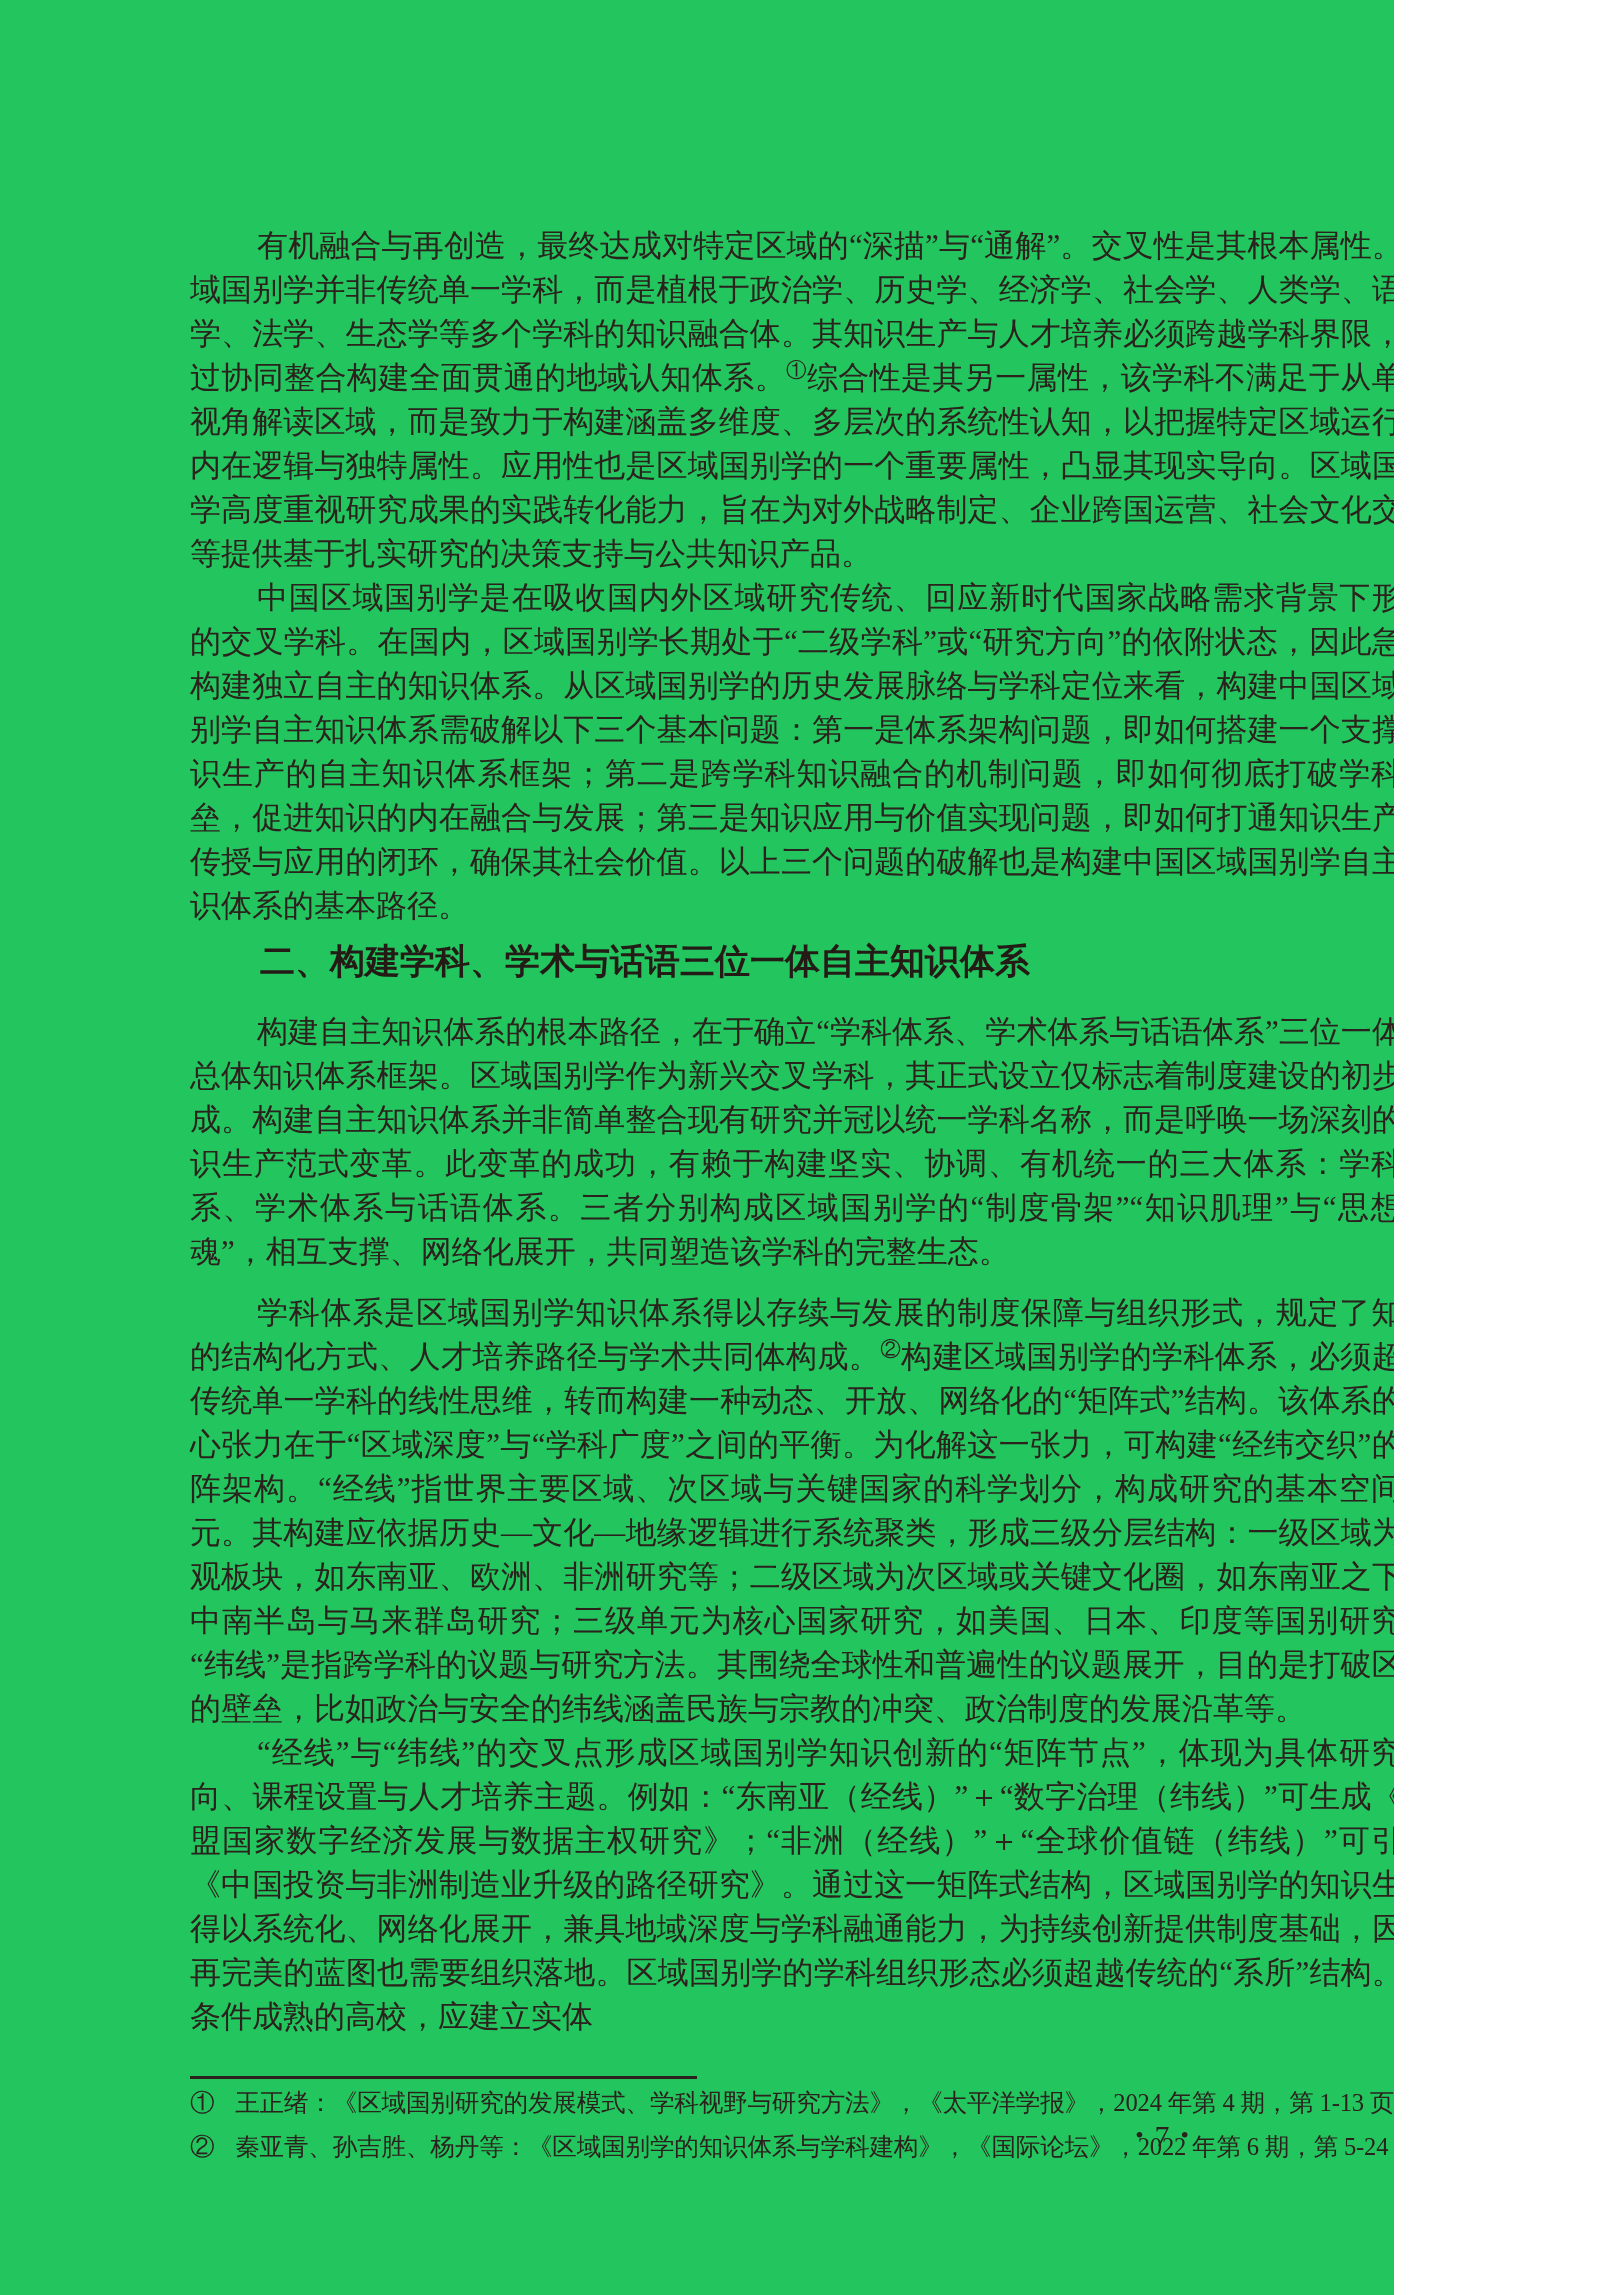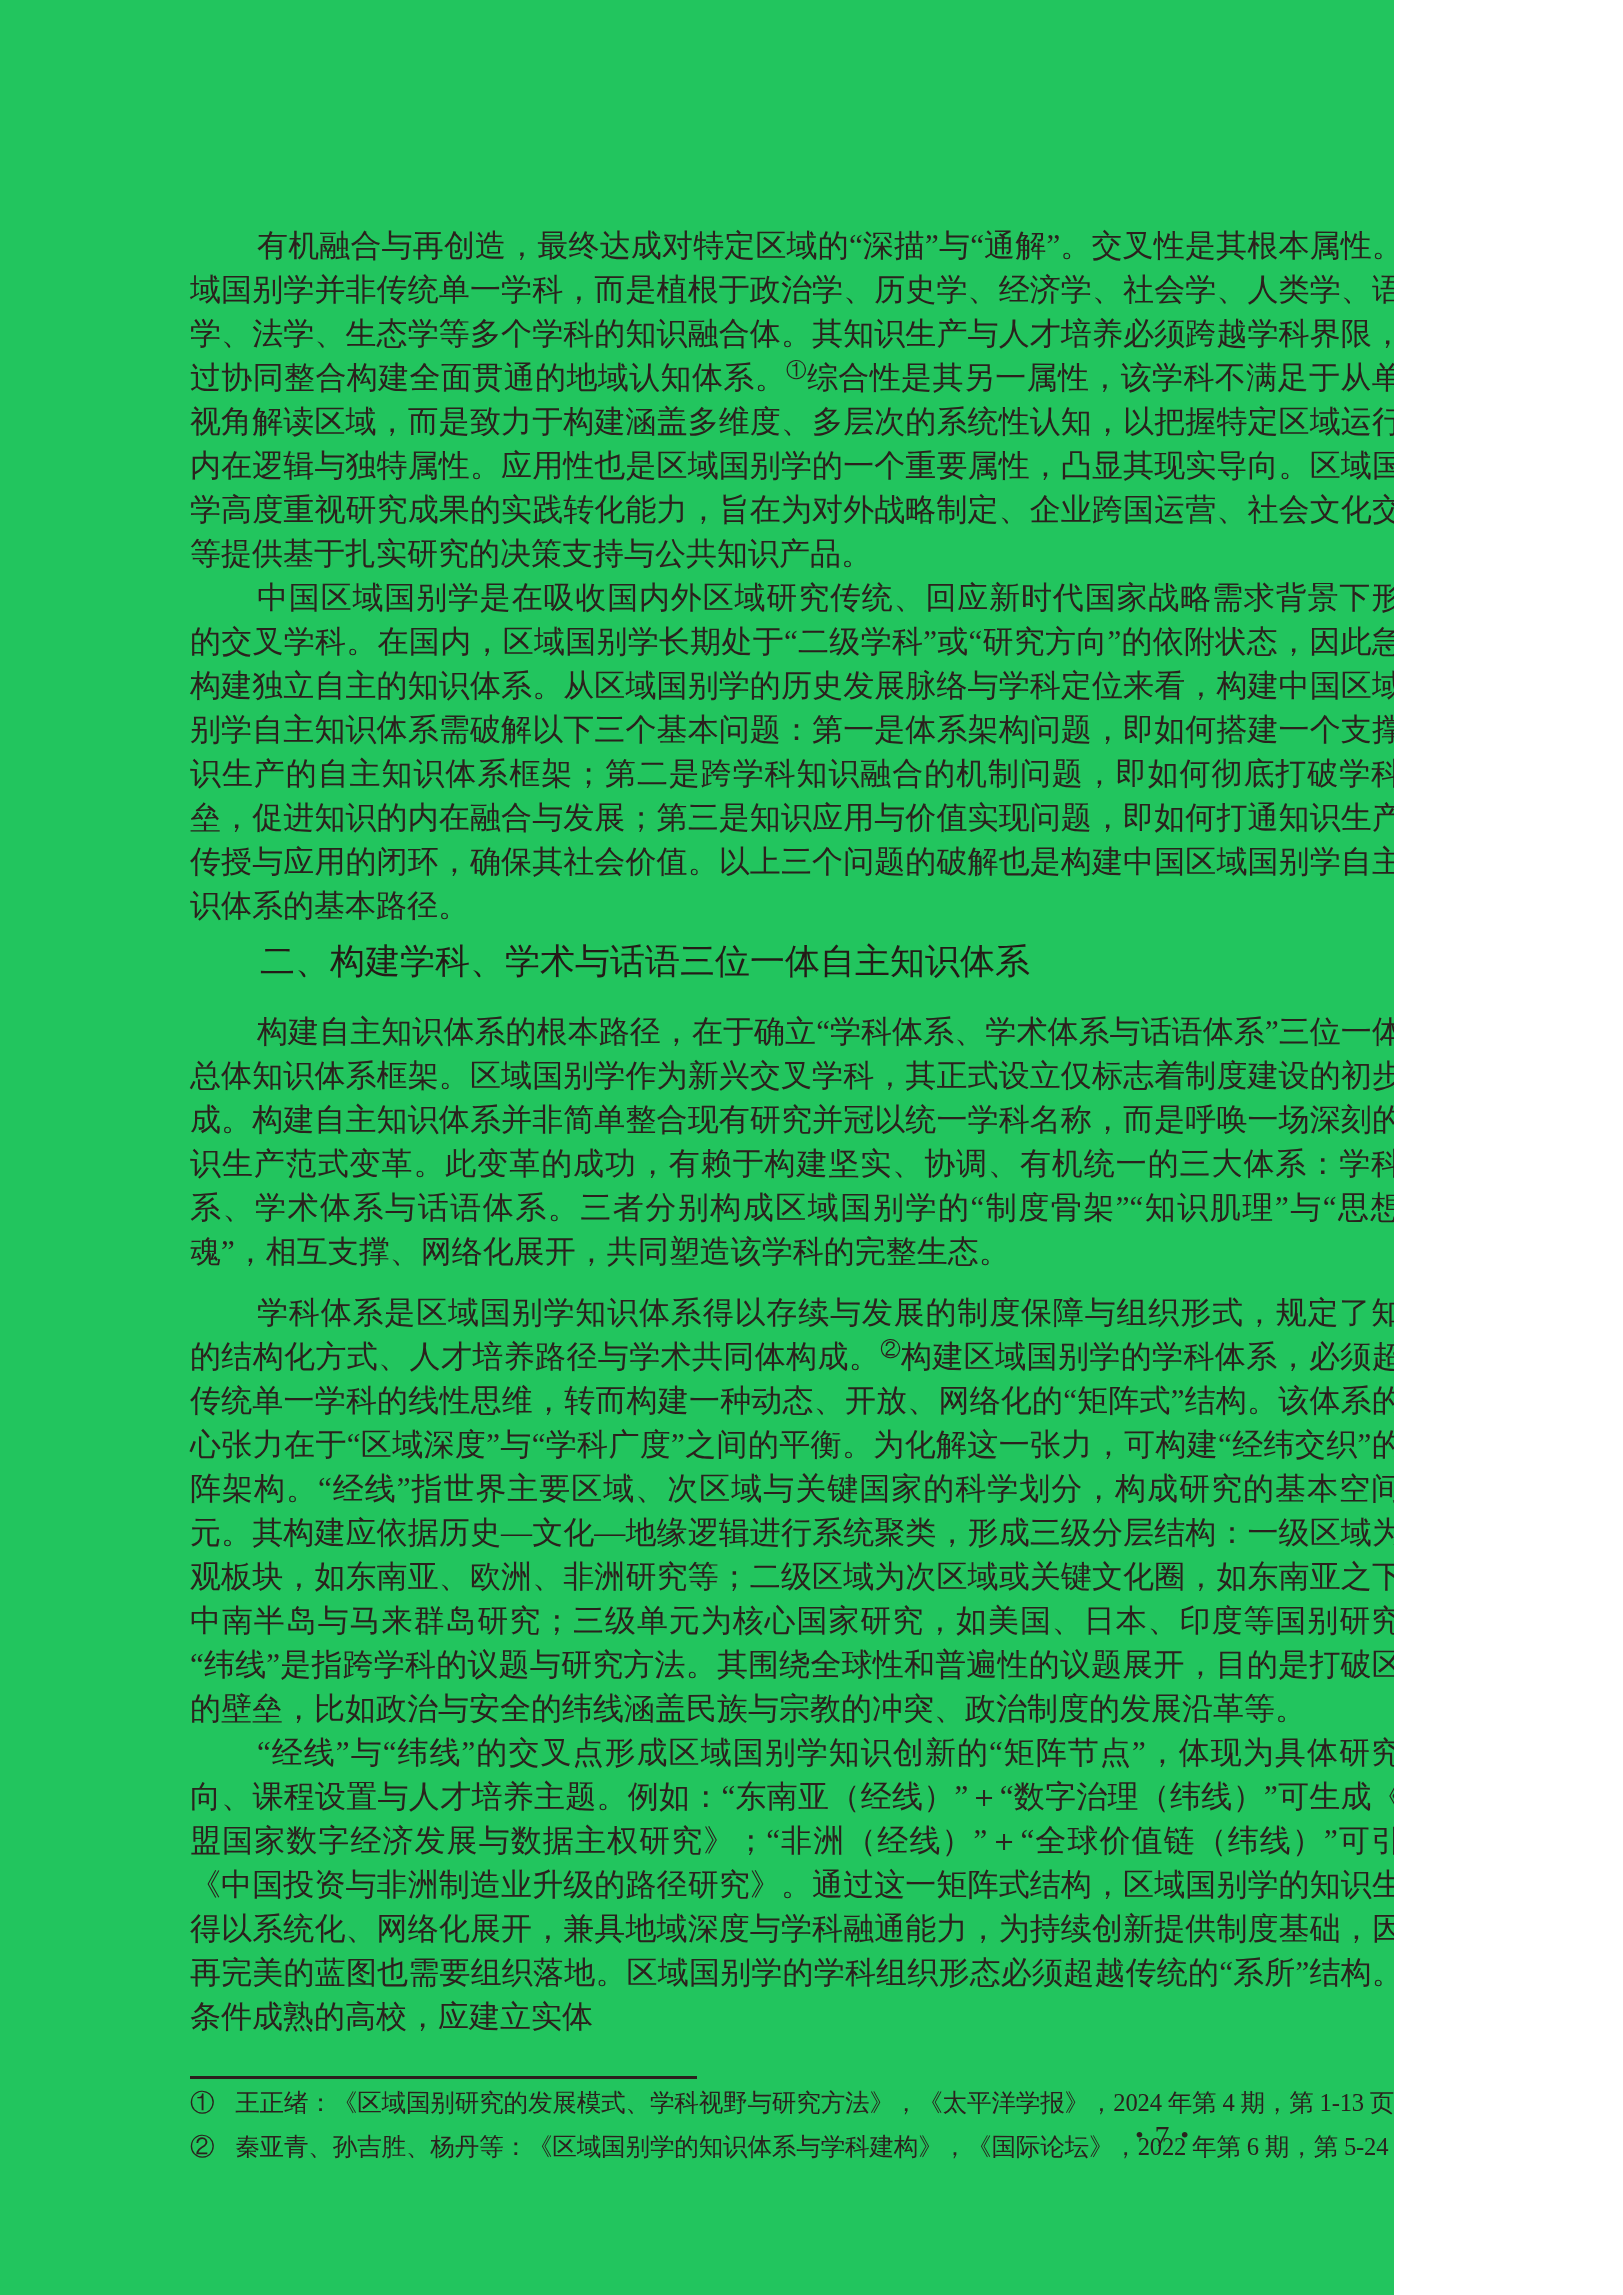--- a/index.html
+++ b/index.html
@@ -35,21 +35,21 @@
   }
   .para sup {
     font-size: 20.6px;
     line-height: 0;
     vertical-align: 11px;
   }
   h2.sec-heading {
     margin: 8px 0 24.6px 0;
     padding-left: 70px;
     font-family: "Liberation Sans", "DejaVu Sans", sans-serif;
-    font-weight: 400;
+    font-weight: 700;
     font-size: 35px;
     line-height: 49px;
     color: #241b17;
     text-indent: 0;
   }
   h3.subsec-heading {
     margin: 8px 0 0 0;
     padding-left: 76px;
     font-weight: 700;
     font-style: italic;

